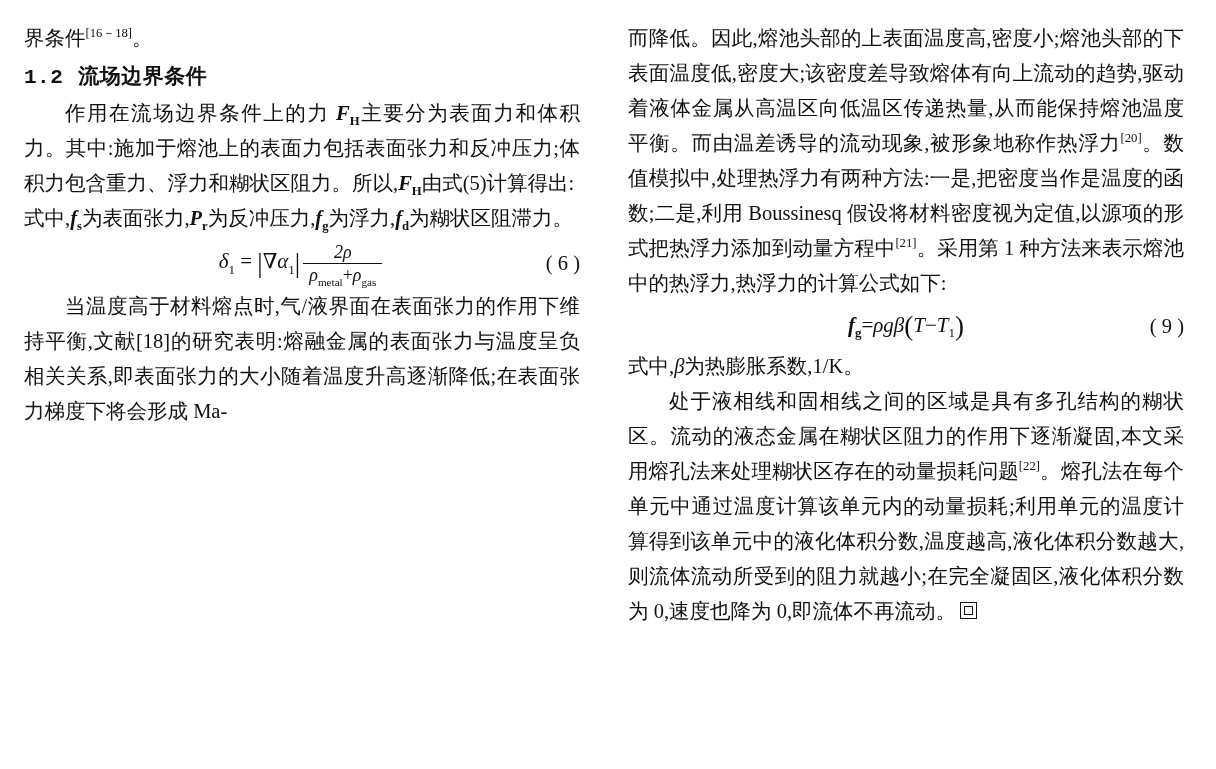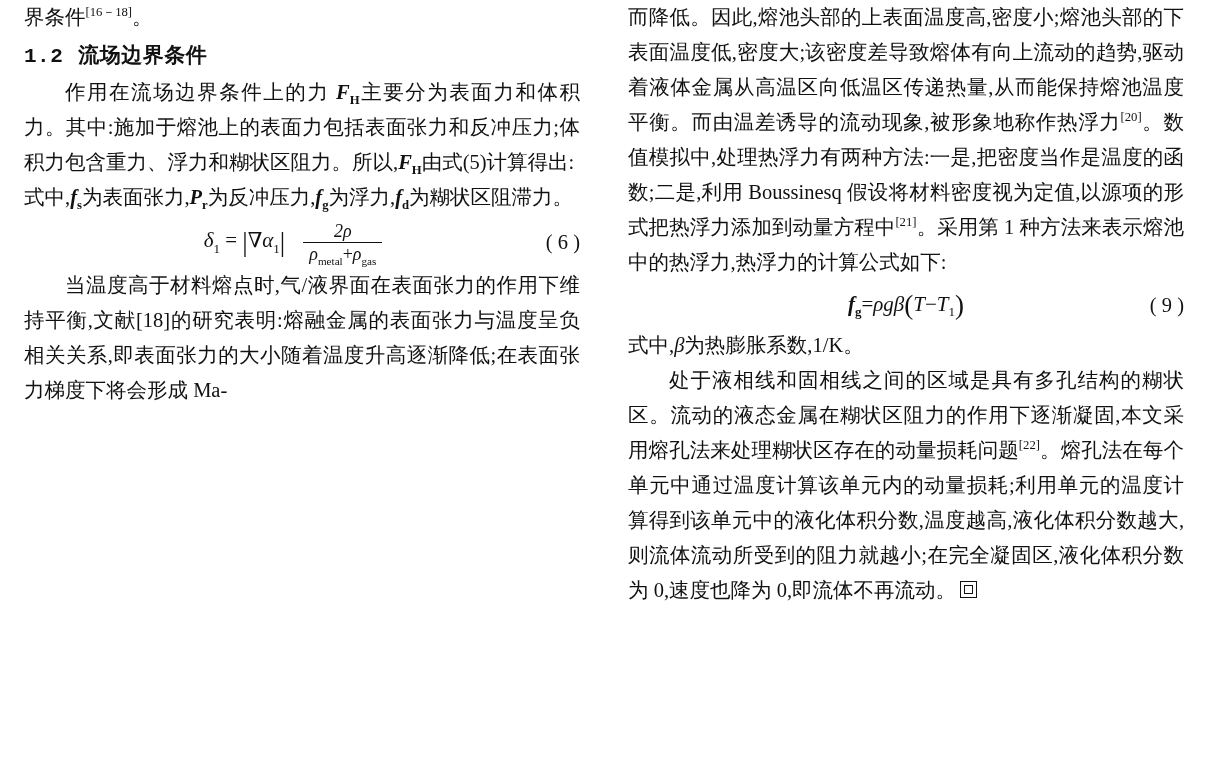--- a/index.html
+++ b/index.html
@@ -12,21 +12,21 @@
     height: 769px;
     font-family: "Liberation Serif", "DejaVu Serif", serif;
     color: #111111;
     overflow: hidden;
   }
   .page {
     position: relative;
     width: 1216px;
     height: 655px;
     box-sizing: border-box;
-    padding: 0 24px 0 24px;
+    padding: 21px 24px 0 24px;
   }
   .columns {
     display: flex;
     gap: 48px;
     height: 100%;
   }
   .col {
     width: 556px;
     flex: 0 0 556px;
   }
@@ -86,21 +86,21 @@
     font-weight: bold;
   }
   .b {
     font-weight: bold;
   }
   .frac {
     display: inline-flex;
     flex-direction: column;
     vertical-align: middle;
     text-align: center;
-    margin: 0 18px;
+    margin: 0 3px;
     font-size: 18px;
   }
   .frac .top {
     padding: 0 6px 1px 6px;
     border-bottom: 1.2px solid #111;
     line-height: 20px;
   }
   .frac .bot {
     padding: 1px 6px 0 6px;
     line-height: 20px;

